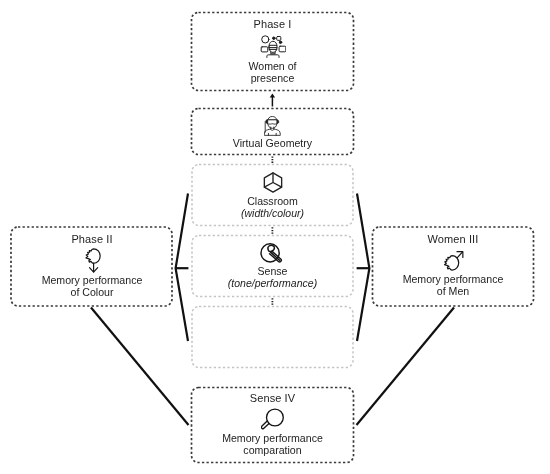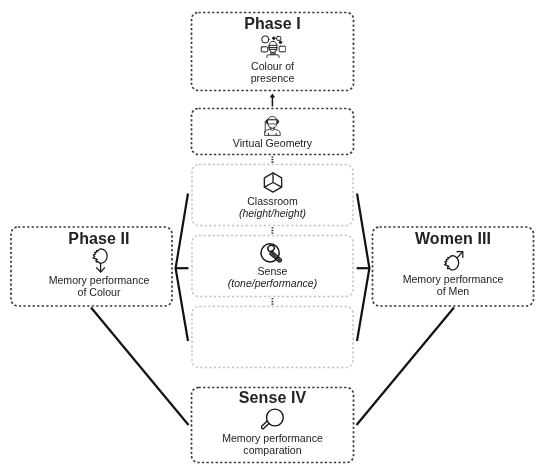--- a/index.html
+++ b/index.html
@@ -5,21 +5,21 @@
   html,body{margin:0;padding:0;background:#ffffff;}
   body{width:550px;height:474px;overflow:hidden;
        font-family:"Liberation Sans",sans-serif;color:#232323;}
   #stage{position:relative;width:550px;height:474px;background:#fff;}
 
   svg.lay{position:absolute;left:0;top:0;width:550px;height:474px;overflow:visible;}
 
   .node{position:absolute;box-sizing:border-box;display:flex;flex-direction:column;
         align-items:center;justify-content:flex-start;text-align:center;}
 
-  .ttl{font-weight:bold;font-size:16px;line-height:14px;letter-spacing:.1px;}
+  .ttl{font-weight:normal;font-size:11px;line-height:14px;letter-spacing:.1px;}
   .lbl{font-size:10.6px;line-height:12.2px;white-space:nowrap;}
   .it{font-style:italic;font-size:10.5px;line-height:12.2px;white-space:nowrap;}
   .ico{display:block;line-height:0;}
 </style>
 </head>
 <body>
 
 <div id="stage">
 
   <svg class="lay">
@@ -70,21 +70,21 @@
           <circle cx="20.5" cy="7.3" r="1.25" fill="#1e1e1e"></circle>
           <path d="M9.0 12.0 C9.0 8.3 10.6 6.3 13.0 6.3 C15.4 6.3 17.0 8.3 17.0 12.0 C17.0 15.5 15.4 17.4 13.0 17.4 C10.6 17.4 9.0 15.5 9.0 12.0 Z"></path>
           <path d="M9.2 10.3 L16.8 10.3"></path>
           <path d="M9.0 12.6 L17.0 12.6"></path>
           <path d="M9.2 14.4 L16.8 14.4"></path>
           <path d="M10.8 16.9 L10.8 18.8 L15.1 18.8 L15.1 16.9"></path>
           <path d="M6.9 22.4 L6.9 21.2 C6.9 20.4 7.4 19.8 8.5 19.8 L17.4 19.8 C18.5 19.8 19.0 20.4 19.0 21.2 L19.0 22.4"></path>
         </g>
       </svg>
     </div>
-    <div class="lbl">Colour of</div>
+    <div class="lbl">Women of</div>
     <div class="lbl">presence</div>
   </div>
 
   <div class="node" style="left:191px;top:108px;width:163px;height:47px;padding-top:8px;">
     <div class="ico" style="margin-bottom:1px;">
       <svg width="18" height="20" viewBox="0 0 18 20">
         <g fill="none" stroke="#1e1e1e" stroke-width="0.85" stroke-linecap="round" stroke-linejoin="round">
           <path d="M3.7 5.2 C3.7 2.2 5.65 0.45 8.3 0.45 C10.95 0.45 12.9 2.2 12.9 5.2 L12.9 7.1 C12.9 10.2 10.85 12.35 8.3 12.35 C5.75 12.35 3.7 10.2 3.7 7.1 Z"></path>
           <path d="M3.75 3.7 L12.85 3.7"></path>
           <path d="M3.25 3.85 L13.35 3.85 L13.35 6.35 C13.35 7.45 12.5 8.1 11.55 8.1 L10.15 8.1 C9.4 8.1 8.95 7.7 8.3 7.7 C7.65 7.7 7.2 8.1 6.45 8.1 L5.05 8.1 C4.1 8.1 3.25 7.45 3.25 6.35 Z" fill="#ffffff"></path>
@@ -104,40 +104,40 @@
   <div class="node" style="left:191px;top:164px;width:163px;height:62px;padding-top:8px;">
     <div class="ico" style="margin-bottom:2px;">
       <svg width="20" height="21" viewBox="0 0 20 21">
         <g fill="none" stroke="#222" stroke-width="1.35" stroke-linejoin="round" stroke-linecap="round">
           <path d="M10 0.95 L18.65 5.9 L18.65 15.1 L10 20.05 L1.35 15.1 L1.35 5.9 Z"></path>
           <path d="M10 0.95 L10 10.5 L18.65 15.1 M10 10.5 L1.35 15.1"></path>
         </g>
       </svg>
     </div>
     <div class="lbl">Classroom</div>
-    <div class="it">(height/height)</div>
+    <div class="it">(width/colour)</div>
   </div>
 
   <div class="node" style="left:191px;top:235px;width:163px;height:62px;padding-top:6px;">
     <div class="ico" style="margin-bottom:0px;">
       <svg width="25" height="24" viewBox="0 0 25 24">
         <g fill="none" stroke="#151515" stroke-width="1.45" stroke-linecap="round" stroke-linejoin="round">
           <circle cx="10.1" cy="11.9" r="9.1"></circle>
           <path d="M9.05 5.0 C11.15 3.75 13.9 4.35 14.35 6.25 C14.75 7.9 13.5 9.45 11.55 10.3 C10.0 10.95 8.8 10.45 8.35 9.35 C7.8 8.0 7.8 5.75 9.05 5.0 Z"></path>
           <path d="M11.85 10.15 L20.7 17.95 A1.7 1.7 0 0 1 18.45 20.5 L9.55 12.7"></path>
           <path d="M10.75 11.4 L19.55 19.25"></path>
         </g>
       </svg>
     </div>
     <div class="lbl">Sense</div>
     <div class="it">(tone/performance)</div>
   </div>
 
 
-  <div class="node" style="left:18px;top:227px;width:162px;height:80px;padding-top:5px;">
+  <div class="node" style="left:11px;top:227px;width:162px;height:80px;padding-top:5px;">
     <div class="ttl">Phase II</div>
     <div class="ico" style="margin-top:2px;margin-bottom:1px;">
       <svg width="17" height="25" viewBox="0 0 17 25">
         <g fill="none" stroke="#141414" stroke-width="1.2" stroke-linecap="round" stroke-linejoin="round">
           <path d="M9.55 0.85 C13.4 0.85 16.15 4.1 16.15 8.05 C16.15 12.0 13.4 15.25 9.55 15.25
                    C8.75 15.25 8.3 15.05 7.95 14.6
                    L6.95 13.35 L5.3 14.1 L4.85 12.45 L6.4 11.5 L4.3 10.6 L1.95 9.85
                    L3.8 8.4 L2.25 7.1 L4.45 6.05 L3.6 4.45 L5.6 4.25 L5.35 2.6 L7.2 2.95 L7.9 1.55 Z"></path>
           <path d="M9.6 15.2 L9.6 23.7"></path>
           <path d="M5.5 19.6 L9.6 24.1 L13.7 19.6"></path>

